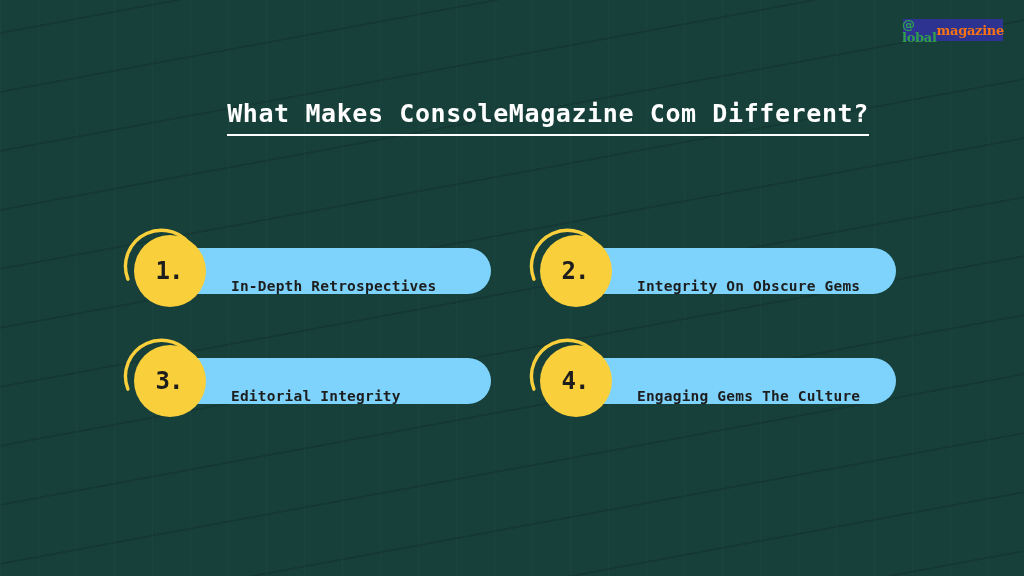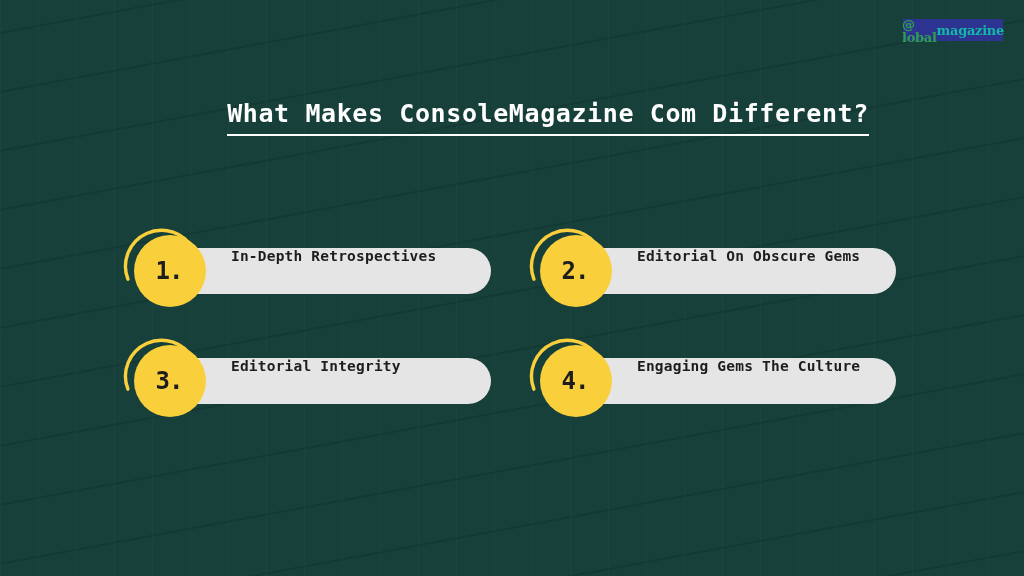--- a/index.html
+++ b/index.html
@@ -67,21 +67,21 @@
     letter-spacing: -0.3px;
     line-height: 1;
   }
   #logo .logo-at {
     display: inline-block;
     font-family: "DejaVu Sans", sans-serif;
     font-size: 13px;
     vertical-align: -1px;
   }
   #logo .logo-magazine {
-    color: #14b8a6;
+    color: #f97316;
     font-family: "DejaVu Serif", serif;
     font-weight: bold;
     font-size: 13px;
     letter-spacing: -0.3px;
     line-height: 1;
   }
 
   
   #title {
     position: absolute;
@@ -107,24 +107,24 @@
   
   .item {
     position: absolute;
     height: 96px;
   }
   .item .pill {
     position: absolute;
     left: 35px;
     top: 25px;
     height: 46px;
-    background: #e5e5e5;
+    background: #7dd3fc;
     border-radius: 23px;
     display: flex;
-    align-items: flex-start;
+    align-items: flex-end;
     box-sizing: border-box;
   }
   .item .pill-label {
     color: #1d1d1d;
     font-family: "DejaVu Sans Mono", monospace;
     font-weight: bold;
     font-size: 14.5px;
     letter-spacing: 0.2px;
     white-space: nowrap;
   }
@@ -206,21 +206,21 @@
       <svg class="badge-arc" viewBox="0 0 72 72">
         <path d="M 2.9 53.2 A 36 36 0 0 1 68.3 23.4" fill="none" stroke="#facf3c" stroke-width="3.4" stroke-linecap="round"></path>
       </svg>
       <div class="badge-circle"></div>
       <div class="badge-number">1.</div>
     </div>
   </div>
 
   <div class="item col-right row-top">
     <div class="pill">
-      <span class="pill-label">Editorial On Obscure Gems</span>
+      <span class="pill-label">Integrity On Obscure Gems</span>
     </div>
     <div class="badge">
       <svg class="badge-arc" viewBox="0 0 72 72">
         <path d="M 2.9 53.2 A 36 36 0 0 1 68.3 23.4" fill="none" stroke="#facf3c" stroke-width="3.4" stroke-linecap="round"></path>
       </svg>
       <div class="badge-circle"></div>
       <div class="badge-number">2.</div>
     </div>
   </div>
 

